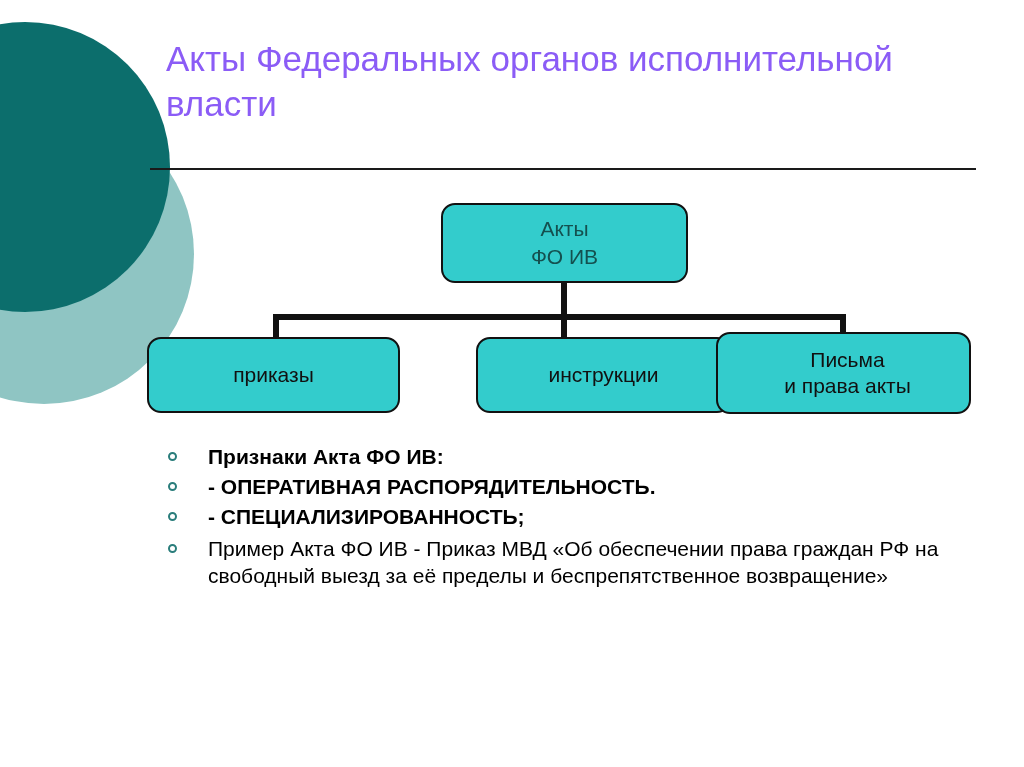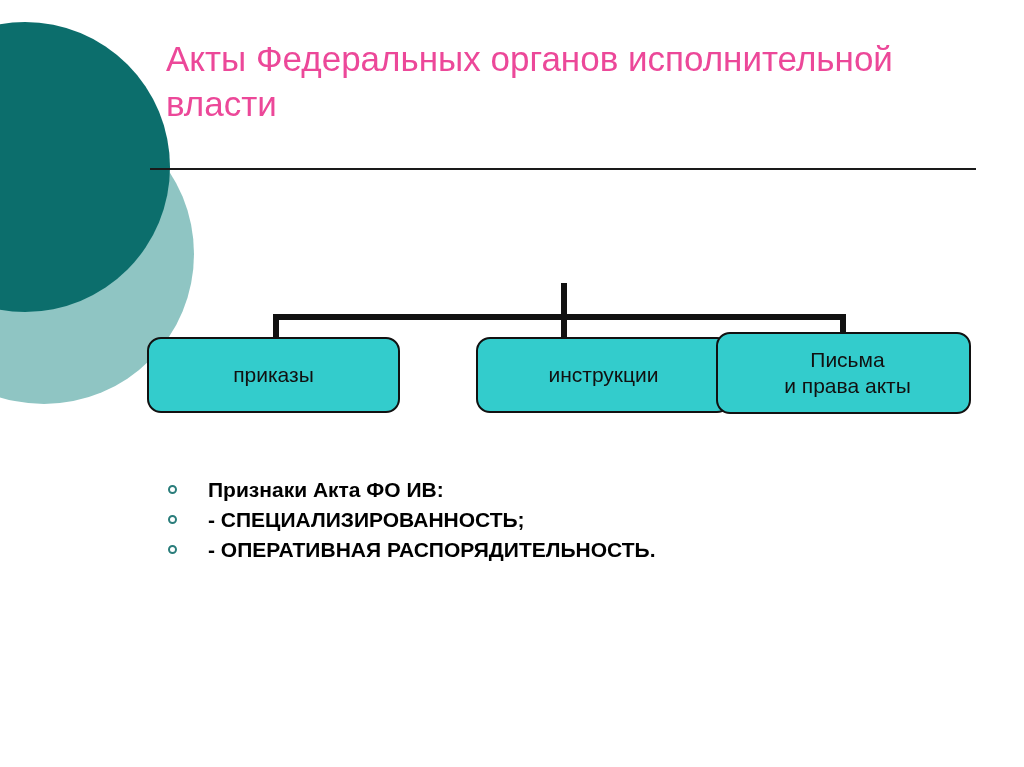--- a/index.html
+++ b/index.html
@@ -48,21 +48,21 @@
     left: 166px;
     top: 36px;
     width: 810px;
     z-index: 5;
   }
   .slide-title {
     margin: 0;
     font-size: 35px;
     line-height: 45px;
     font-weight: normal;
-    color: #ec4899;
+    color: #8b5cf6;
     letter-spacing: 0px;
   }
   .title-rule {
     position: absolute;
     left: 150px;
     top: 168px;
     width: 826px;
     height: 0;
     border-top: 2px solid #1a1a1a;
     z-index: 5;
@@ -122,21 +122,20 @@
   .conn-drop-m    { left: 561px; top: 314px; width: 6px;  height: 25px; }
   .conn-drop-r    { left: 840px; top: 314px; width: 6px;  height: 20px; }
 
   
   .bullets {
     position: absolute;
     left: 160px;
     top: 443px;
     width: 840px;
     z-index: 5;
-    margin-top: 33px;
   }
   .bullet-item {
     position: relative;
     padding-left: 48px;
     margin: 0 0 2px 0;
     color: #000000;
     font-size: 21px;
     line-height: 28px;
   }
   .bullet-item.strong {
@@ -173,20 +172,26 @@
   <div class="title-rule"></div>
 
   <div class="chart">
 
     <div class="conn conn-stem"></div>
     <div class="conn conn-bus"></div>
     <div class="conn conn-drop-l"></div>
     <div class="conn conn-drop-m"></div>
     <div class="conn conn-drop-r"></div>
 
+    <div class="node node-root">
+      <div>
+        <span>Акты</span><br>
+        <span>ФО ИВ</span>
+      </div>
+    </div>
 
     <div class="node node-child node-c1">
       <div>
         <span>приказы</span>
       </div>
     </div>
 
     <div class="node node-child node-c2">
       <div>
         <span>инструкции</span>
@@ -205,24 +210,28 @@
   <div class="bullets">
 
     <div class="bullet-item strong">
       <span class="bullet-marker"></span>
       <span class="bullet-text">Признаки Акта ФО ИВ:</span>
     </div>
 
 
     <div class="bullet-item strong">
       <span class="bullet-marker"></span>
+      <span class="bullet-text">- ОПЕРАТИВНАЯ РАСПОРЯДИТЕЛЬНОСТЬ.</span>
+    </div>
+
+    <div class="bullet-item strong">
+      <span class="bullet-marker"></span>
       <span class="bullet-text">- СПЕЦИАЛИЗИРОВАННОСТЬ;</span>
     </div>
 
-    <div class="bullet-item strong">
-      <span class="bullet-marker"></span>
-      <span class="bullet-text">- ОПЕРАТИВНАЯ РАСПОРЯДИТЕЛЬНОСТЬ.</span>
-    </div>
-
+    <div class="bullet-item para">
+      <span class="bullet-marker"></span>
+      <span class="bullet-text">Пример Акта ФО ИВ -  Приказ МВД «Об обеспечении права граждан РФ на свободный выезд за её пределы и беспрепятственное возвращение»</span>
+    </div>
 
   </div>
 
 </div>
 
 </body></html>

